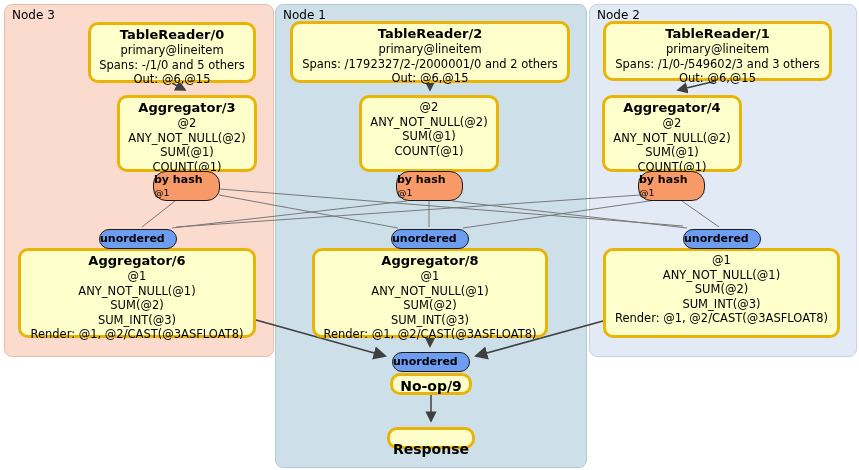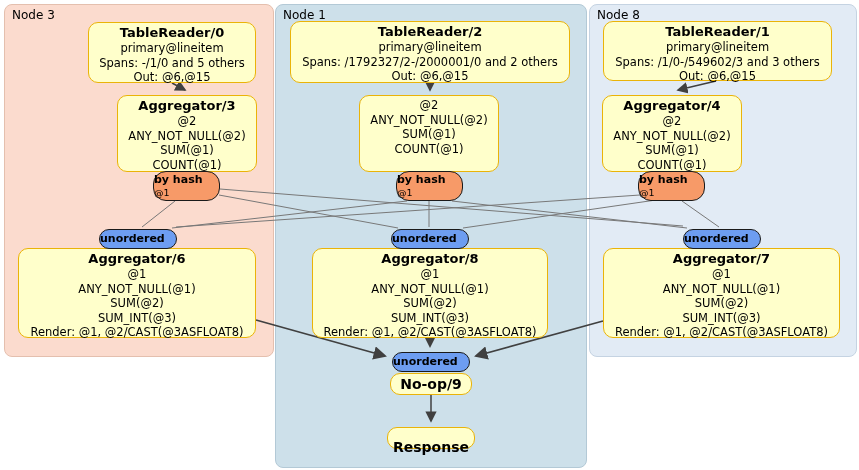--- a/index.html
+++ b/index.html
@@ -9,21 +9,21 @@
     overflow:hidden;
     border-radius:17px;
   }
   .region{position:absolute;border-radius:8px;z-index:0;}
   .region-label{position:absolute;top:3px;left:7px;font-size:12px;color:#000;white-space:nowrap;}
   .region-n3{left:4px;top:4px;width:268px;height:351px;background:#fbdbce;border:1px solid #e4bfae;}
   .region-n1{left:275px;top:4px;width:310px;height:462px;background:#cde0ea;border:1px solid #b3c9d6;}
   .region-n2{left:589px;top:4px;width:266px;height:351px;background:#e2ebf5;border:1px solid #c5d3e2;}
   .edges{position:absolute;left:0;top:0;z-index:1;}
   .pbox{
-    position:absolute;z-index:2;background:#ffffcb;border:1px solid #eab308;
+    position:absolute;z-index:2;background:#ffffcb;border:3px solid #eab308;
     border-radius:10px;text-align:center;padding-top:2px;box-sizing:border-box;
   }
   .ptitle{font-size:13px;font-weight:bold;line-height:16px;white-space:nowrap;}
   .pline{font-size:11.5px;line-height:14.6px;white-space:nowrap;}
   .router{
     position:absolute;z-index:3;width:67px;height:30px;background:#f79a68;
     border:1px solid #1a1a1a;border-radius:13px;text-align:left;box-sizing:border-box;
   }
   .router-label{font-size:11px;font-weight:bold;line-height:14px;margin-top:1px;}
   .router-sub{font-size:9.5px;line-height:11px;}
@@ -38,21 +38,21 @@
 
 <div class="canvas">
 
   <div class="region region-n3">
     <div class="region-label">Node 3</div>
   </div>
   <div class="region region-n1">
     <div class="region-label">Node 1</div>
   </div>
   <div class="region region-n2">
-    <div class="region-label">Node 8</div>
+    <div class="region-label">Node 2</div>
   </div>
 
   <svg class="edges" width="859" height="470">
     <defs>
       <marker id="arrow" viewBox="0 0 10 10" refX="8.5" refY="5" markerWidth="7.5" markerHeight="7.5" orient="auto">
         <path d="M0,0 L10,5 L0,10 z" fill="#404040"></path>
       </marker>
     </defs>
 
     <line x1="172" y1="83" x2="185" y2="90" stroke="#404040" stroke-width="1.5" marker-end="url(#arrow)"></line>
@@ -141,21 +141,20 @@
   </div>
   <div class="pbox" style="left:312px;top:248px;width:236px;height:90px">
     <div class="ptitle">Aggregator/8</div>
     <div class="pline">@1</div>
     <div class="pline">ANY_NOT_NULL(@1)</div>
     <div class="pline">SUM(@2)</div>
     <div class="pline">SUM_INT(@3)</div>
     <div class="pline">Render: @1, @2/CAST(@3ASFLOAT8)</div>
   </div>
   <div class="pbox" style="left:603px;top:248px;width:237px;height:90px">
-    <div class="ptitle">Aggregator/7</div>
     <div class="pline">@1</div>
     <div class="pline">ANY_NOT_NULL(@1)</div>
     <div class="pline">SUM(@2)</div>
     <div class="pline">SUM_INT(@3)</div>
     <div class="pline">Render: @1, @2/CAST(@3ASFLOAT8)</div>
   </div>
 
   <div class="sync" style="left:392px;top:352px">unordered</div>
   <div class="pbox" style="left:390px;top:373px;width:82px;height:22px;padding-top:0">
     <div class="ptitle" style="line-height:21px;font-size:14px">No-op/9</div>

